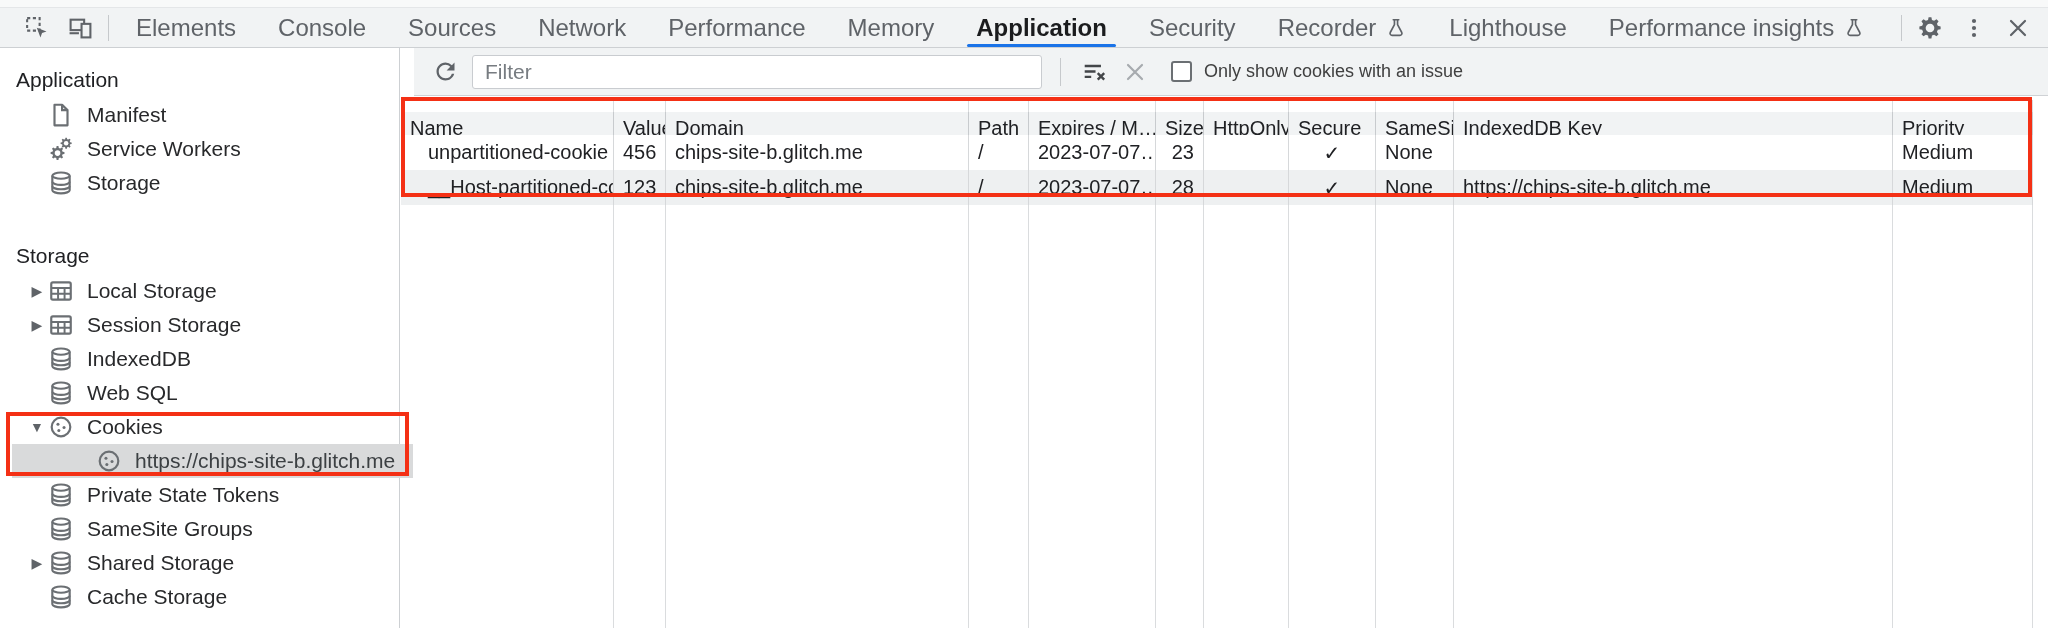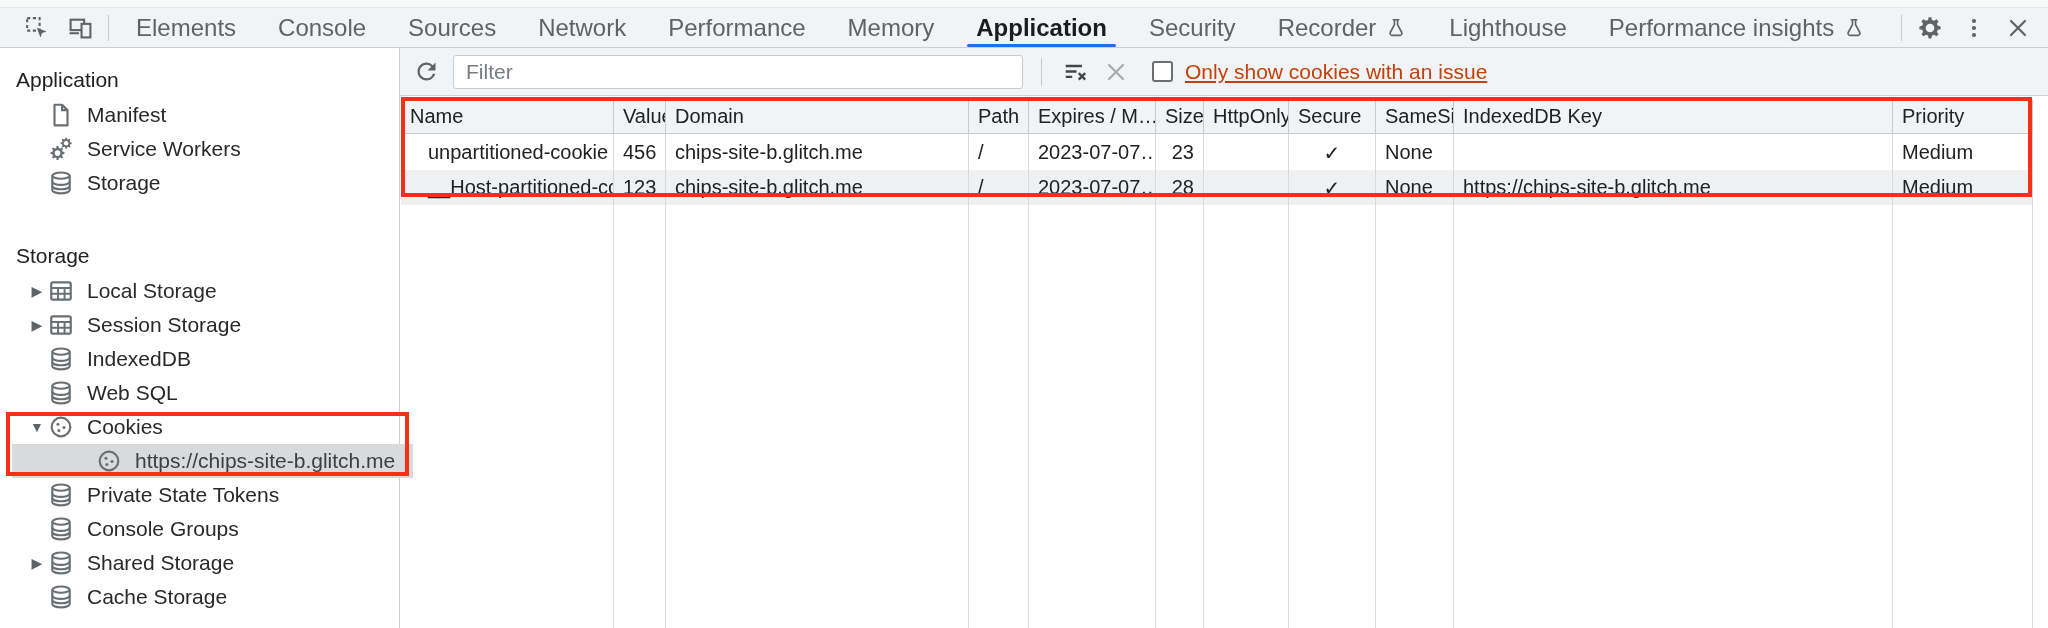--- a/index.html
+++ b/index.html
@@ -45,48 +45,48 @@
   .t-icon { width:26px; height:26px; margin-right:13px; color:#6b6f73; flex:none; }
   .t-row.child { padding-left:36px; }
   .t-row.selected { background:#d9dadb; margin-left:12px; width:401px; color:#3c4043; }
   .red-box-sidebar {
     position:absolute; left:6px; top:364px; width:403px; height:64px;
     border:4px solid #f43015; pointer-events:none; z-index:6;
   }
 
   
   .cookies-toolbar {
-    position:absolute; left:395px; top:48px; right:0; height:48px;
+    position:absolute; left:414px; top:48px; right:0; height:48px;
     background:#f1f3f4; border-bottom:1px solid #cfd2d5;
     display:flex; align-items:center; padding:0 10px; z-index:1;
   }
   .refresh-btn { width:42px; height:42px; display:flex; align-items:center; justify-content:center; color:#5f6368; }
   .filter-input {
     width:570px; height:34px; margin-left:6px; border:1px solid #c9ccd0; border-radius:3px;
     background:#fff; font-family:"Liberation Sans",sans-serif; font-size:21px; color:#202124;
     padding:0 12px; outline:none;
   }
   .filter-input::placeholder { color:#777c81; }
   .tb-sep { width:1px; height:28px; background:#c6c9cc; margin:0 14px 0 18px; }
   .tb-icon { width:40px; height:40px; display:flex; align-items:center; justify-content:center; color:#434649; }
   .tb-icon.disabled { color:#a7abaf; }
   .issues-check { display:flex; align-items:center; gap:12px; margin-left:16px; }
   .checkbox { width:21px; height:21px; border:2px solid #6b6f73; border-radius:3px; background:#fff; }
-  .issues-label { font-size:21px; color:#c2410c; white-space:nowrap;text-decoration:underline; }
+  .issues-label { font-size:18px; color:#404040; white-space:nowrap; }
 
   
   .main { position:absolute; left:401px; top:96px; right:0; bottom:0; background:#fff; }
   .cols-layer { position:absolute; left:0; top:4px; bottom:0; display:flex; z-index:0; }
   .cols-layer > div { border-right:1px solid #dadcde; height:100%; flex:none; }
   .grid-row { position:absolute; left:0; display:flex; z-index:1; }
   .grid-row > div {
     flex:none; display:flex; align-items:center; padding:0 9px;
     border-right:1px solid #d6d8da; font-size:20px; white-space:nowrap; overflow:hidden;
   }
-  .header-row { top:4px; height:34px; background:#f1f3f4; border-bottom:1px solid #c8cbce; color:#202124; }
+  .header-row { top:16px; height:34px; background:#f1f3f4; border-bottom:1px solid #c8cbce; color:#202124; }
   .header-row > div { border-right:1px solid #c8cbce; }
   .row-a { top:39px; height:35px; background:#fff; }
   .row-b { top:74px; height:35px; background:#eef0f1; }
   .c0{width:213px}.c1{width:52px}.c2{width:303px}.c3{width:60px}.c4{width:127px}
   .c5{width:48px}.c6{width:85px}.c7{width:87px}.c8{width:78px}.c9{width:439px}.c10{width:140px}
   .name-cell { padding-left:27px !important;text-align:center; }
   .size-cell { justify-content:flex-end; }
   .secure-cell { justify-content:center; }
   .red-box-table {
     position:absolute; left:0; top:1px; width:1631px; height:100px;
@@ -335,21 +335,21 @@
       </span>
     <span>Private State Tokens</span>
   </div>
   <div class="t-row">
     <span class="t-arrow"></span>
     <span class="t-icon">
         <svg class="ic" width="26" height="26">
           <use href="#i-db"></use>
         </svg>
       </span>
-    <span>Console Groups</span>
+    <span>SameSite Groups</span>
   </div>
   <div class="t-row">
     <span class="t-arrow">▶</span>
     <span class="t-icon">
         <svg class="ic" width="26" height="26">
           <use href="#i-db"></use>
         </svg>
       </span>
     <span>Shared Storage</span>
   </div>

